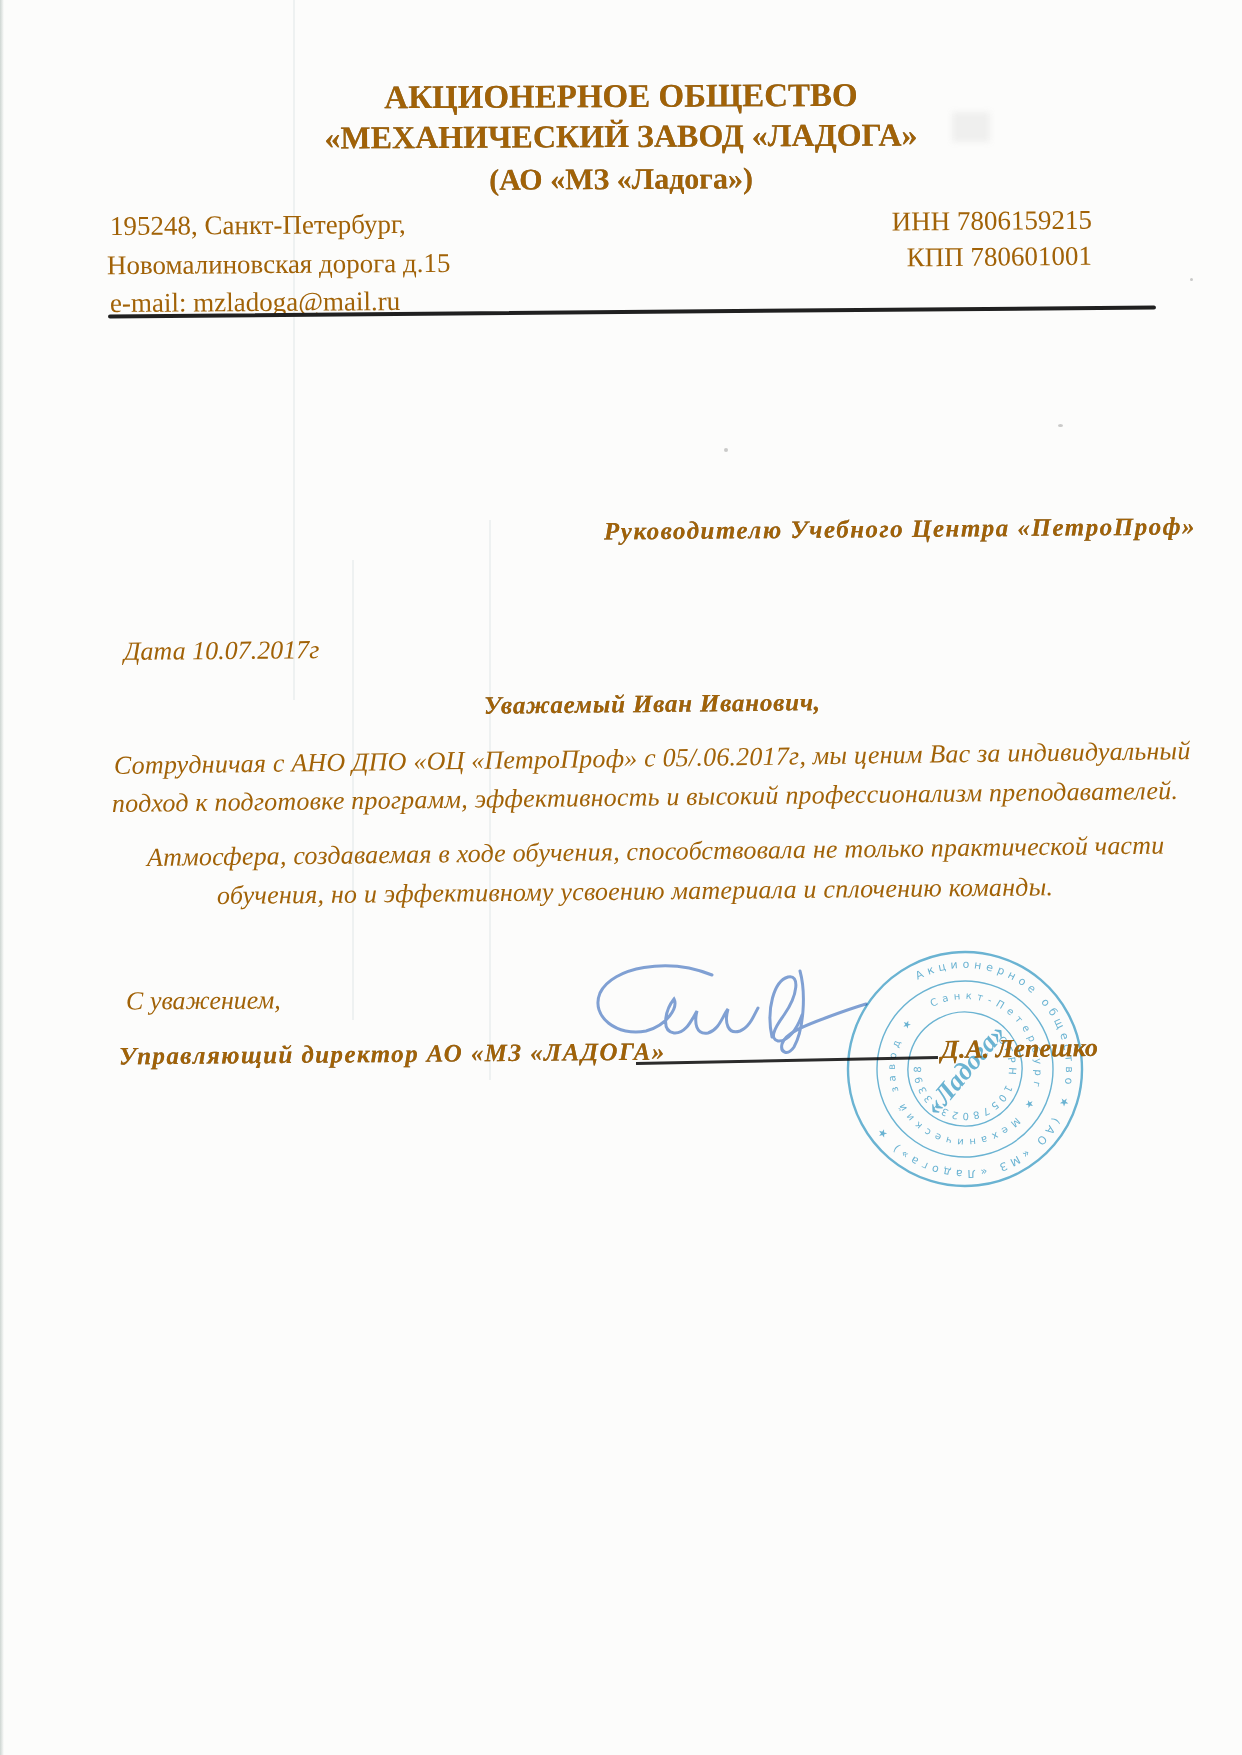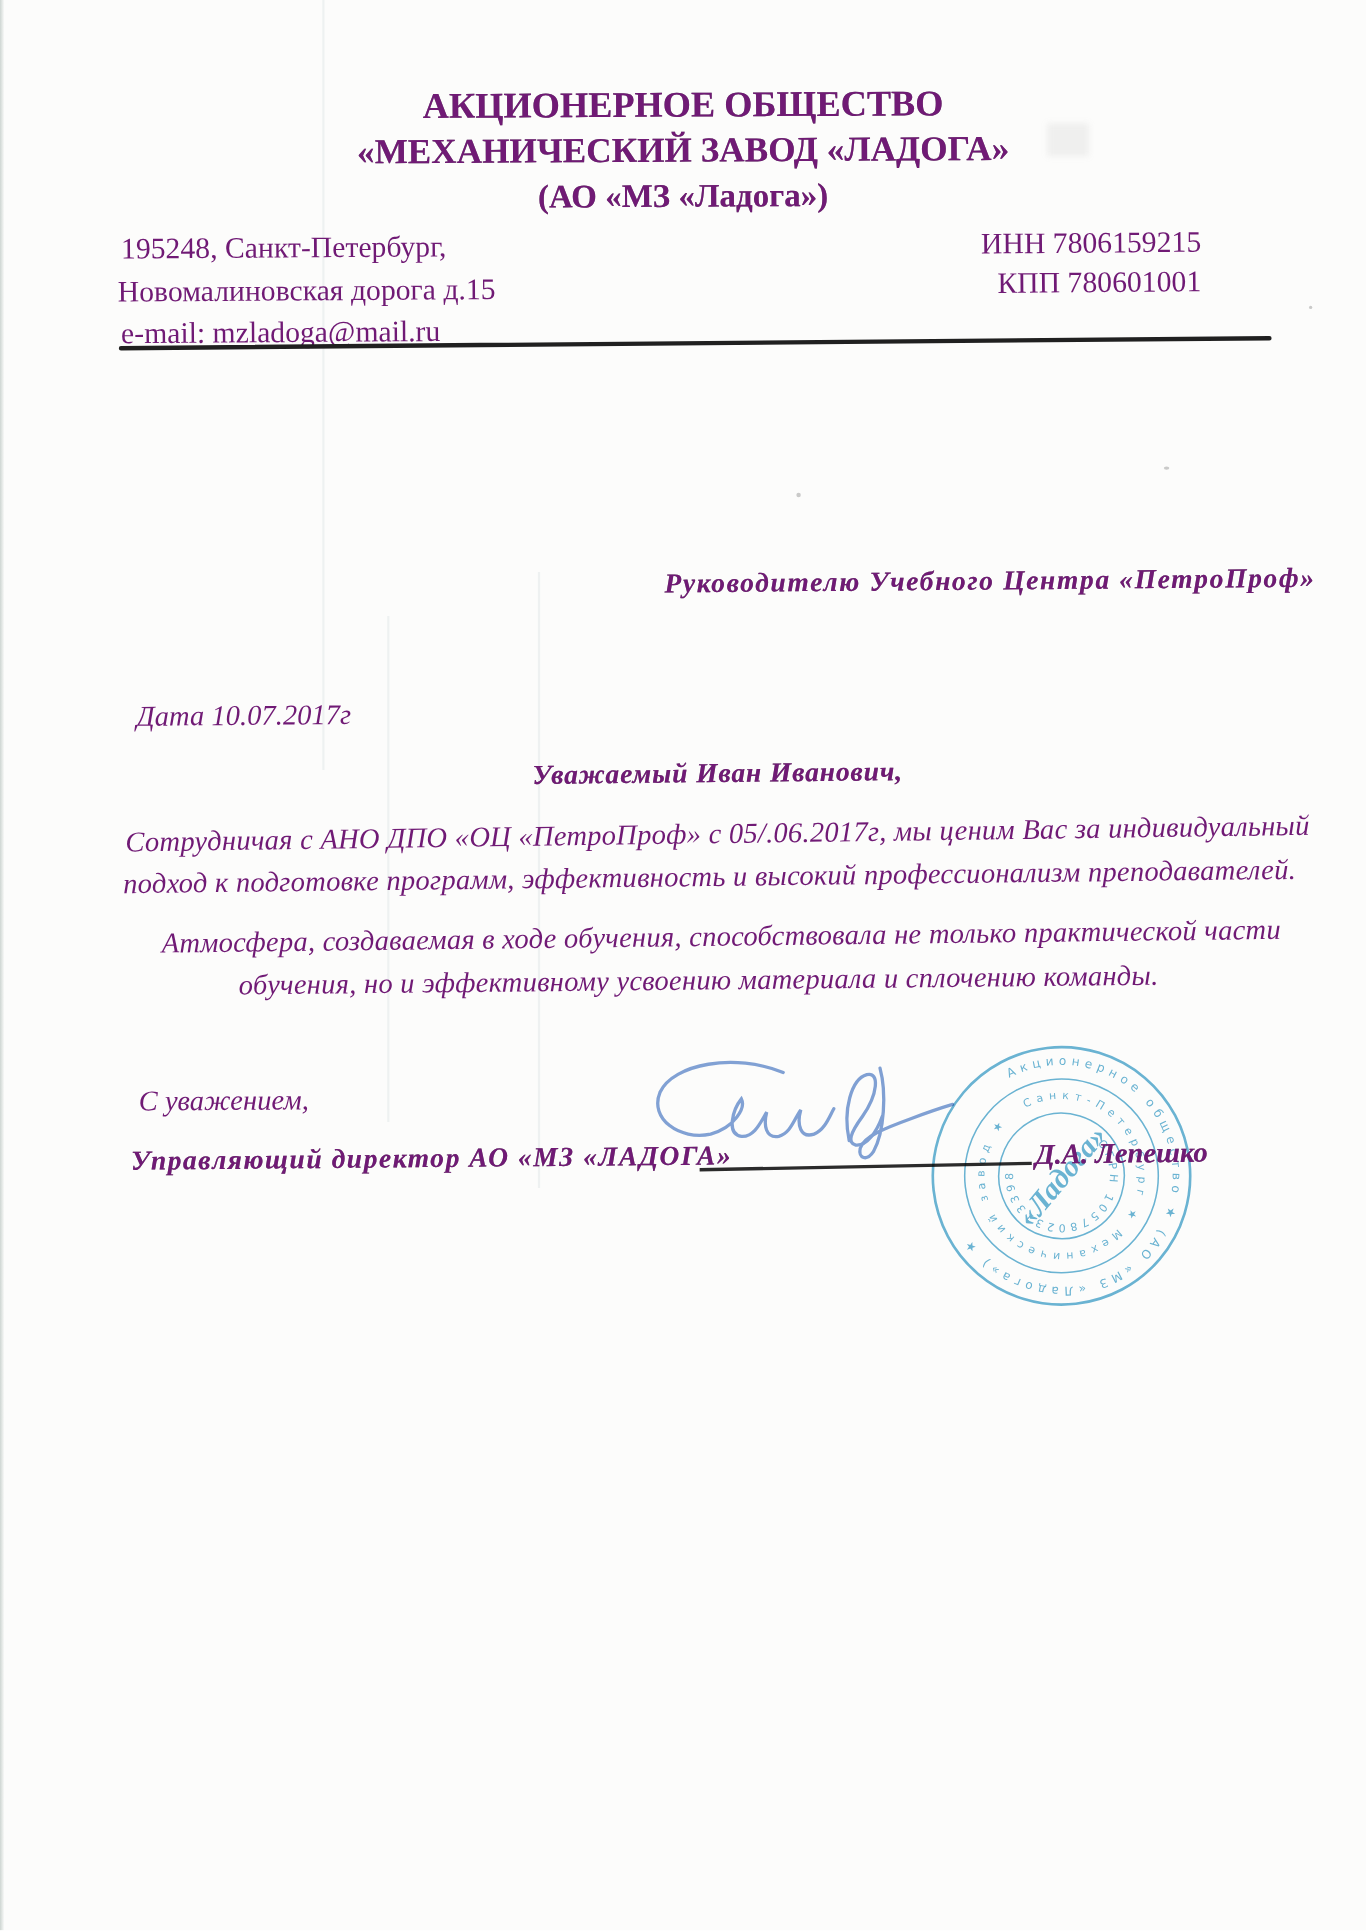--- a/index.html
+++ b/index.html
@@ -2,21 +2,21 @@
 <html><head>
 <meta charset="utf-8">
 <style>
   html,body{margin:0;padding:0;background:#ffffff;}
   .page{
     position:relative;
     width:1242px;height:1755px;
     background:#fcfcfb;
     overflow:hidden;
     font-family:"Liberation Serif","DejaVu Serif",serif;
-    color:#701a75;
+    color:#a16207;
   }
   .abs{position:absolute;white-space:nowrap;}
   .soft{text-shadow:0 0 .5px rgba(30,30,30,.55);}
   
   .org-line{left:121px;width:1000px;text-align:center;font-weight:bold;transform:rotate(-0.3deg);}
   .org1{top:78px;font-size:33px;}
   .org2{top:118px;font-size:32px;}
   .org3{top:162px;font-size:30px;}
   .addr{font-size:27px;transform:rotate(-0.4deg);}
   .req{left:800px;width:292px;text-align:right;font-size:27px;transform:rotate(-0.5deg);}

